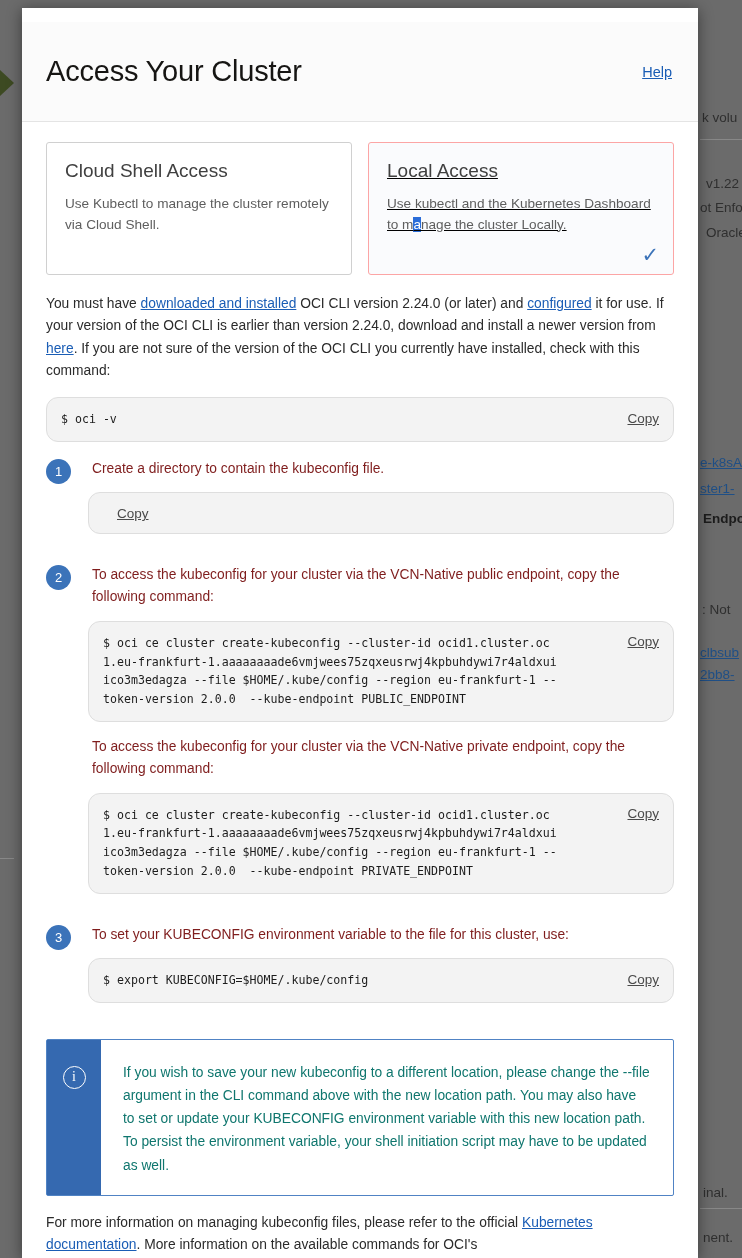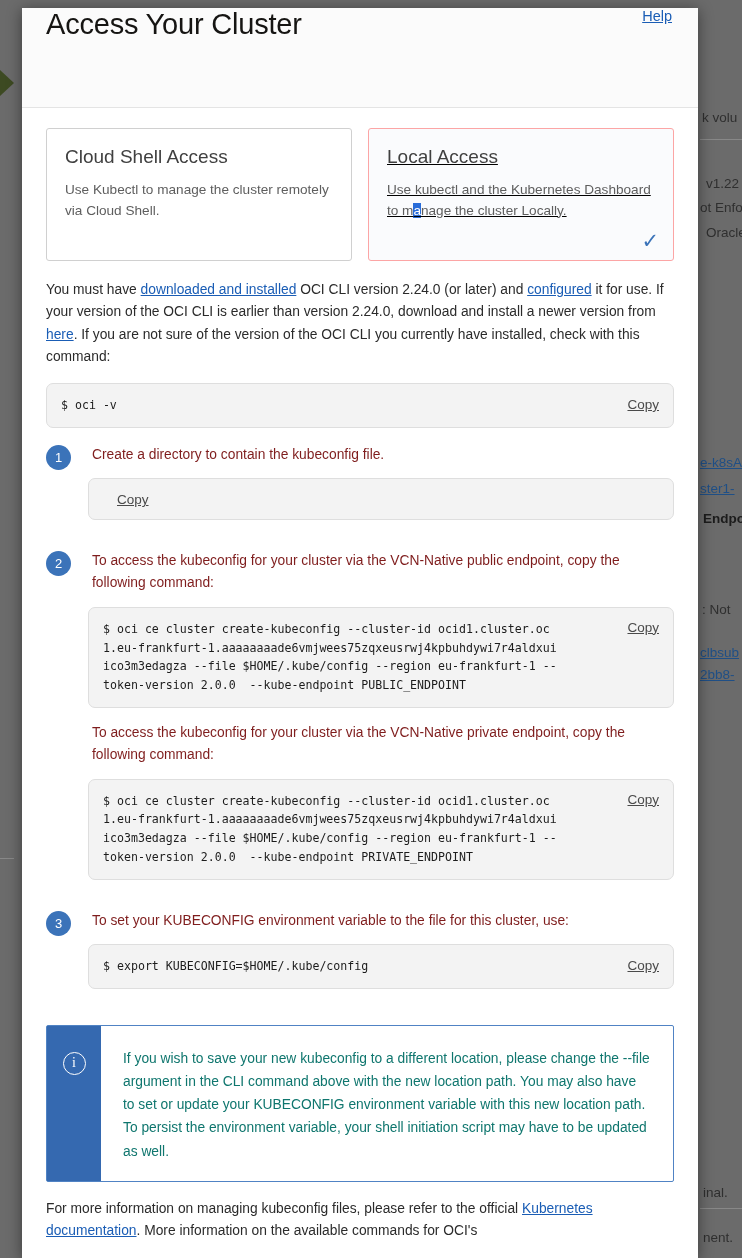--- a/index.html
+++ b/index.html
@@ -52,23 +52,25 @@
     box-shadow: 0 2px 14px rgba(0,0,0,0.45);
     overflow: hidden;
   }
 
   
   .dlg-header {
     height: 100px;
     background: #fbfbfb;
     border-bottom: 1px solid #e4e4e4;
     display: flex;
+    align-items: center;
     justify-content: space-between;
     padding: 0 26px 0 24px;
     box-sizing: border-box;
+    margin-top: 14px;
   }
   .dlg-title {
     font-size: 29px;
     color: #161513;
     font-weight: normal;
     letter-spacing: -0.2px;
   }
   .help-link {
     font-size: 14.5px;
     color: #1a5db5;
@@ -137,21 +139,21 @@
   .para a, .inline-link {
     color: #1a5db5;
     text-decoration: underline;
     cursor: pointer;
   }
 
   
   .code-block {
     background: #f3f3f3;
     border: 1px solid #dedede;
-    border-radius: 7px;
+    border-radius: 12px;
     padding: 12px 14px 12px 14px;
     display: flex;
     align-items: flex-start;
     justify-content: space-between;
     margin-bottom: 14px;
     box-sizing: border-box;
   }
   .code-text {
     font-family: "DejaVu Sans Mono", monospace;
     font-size: 11.6px;

